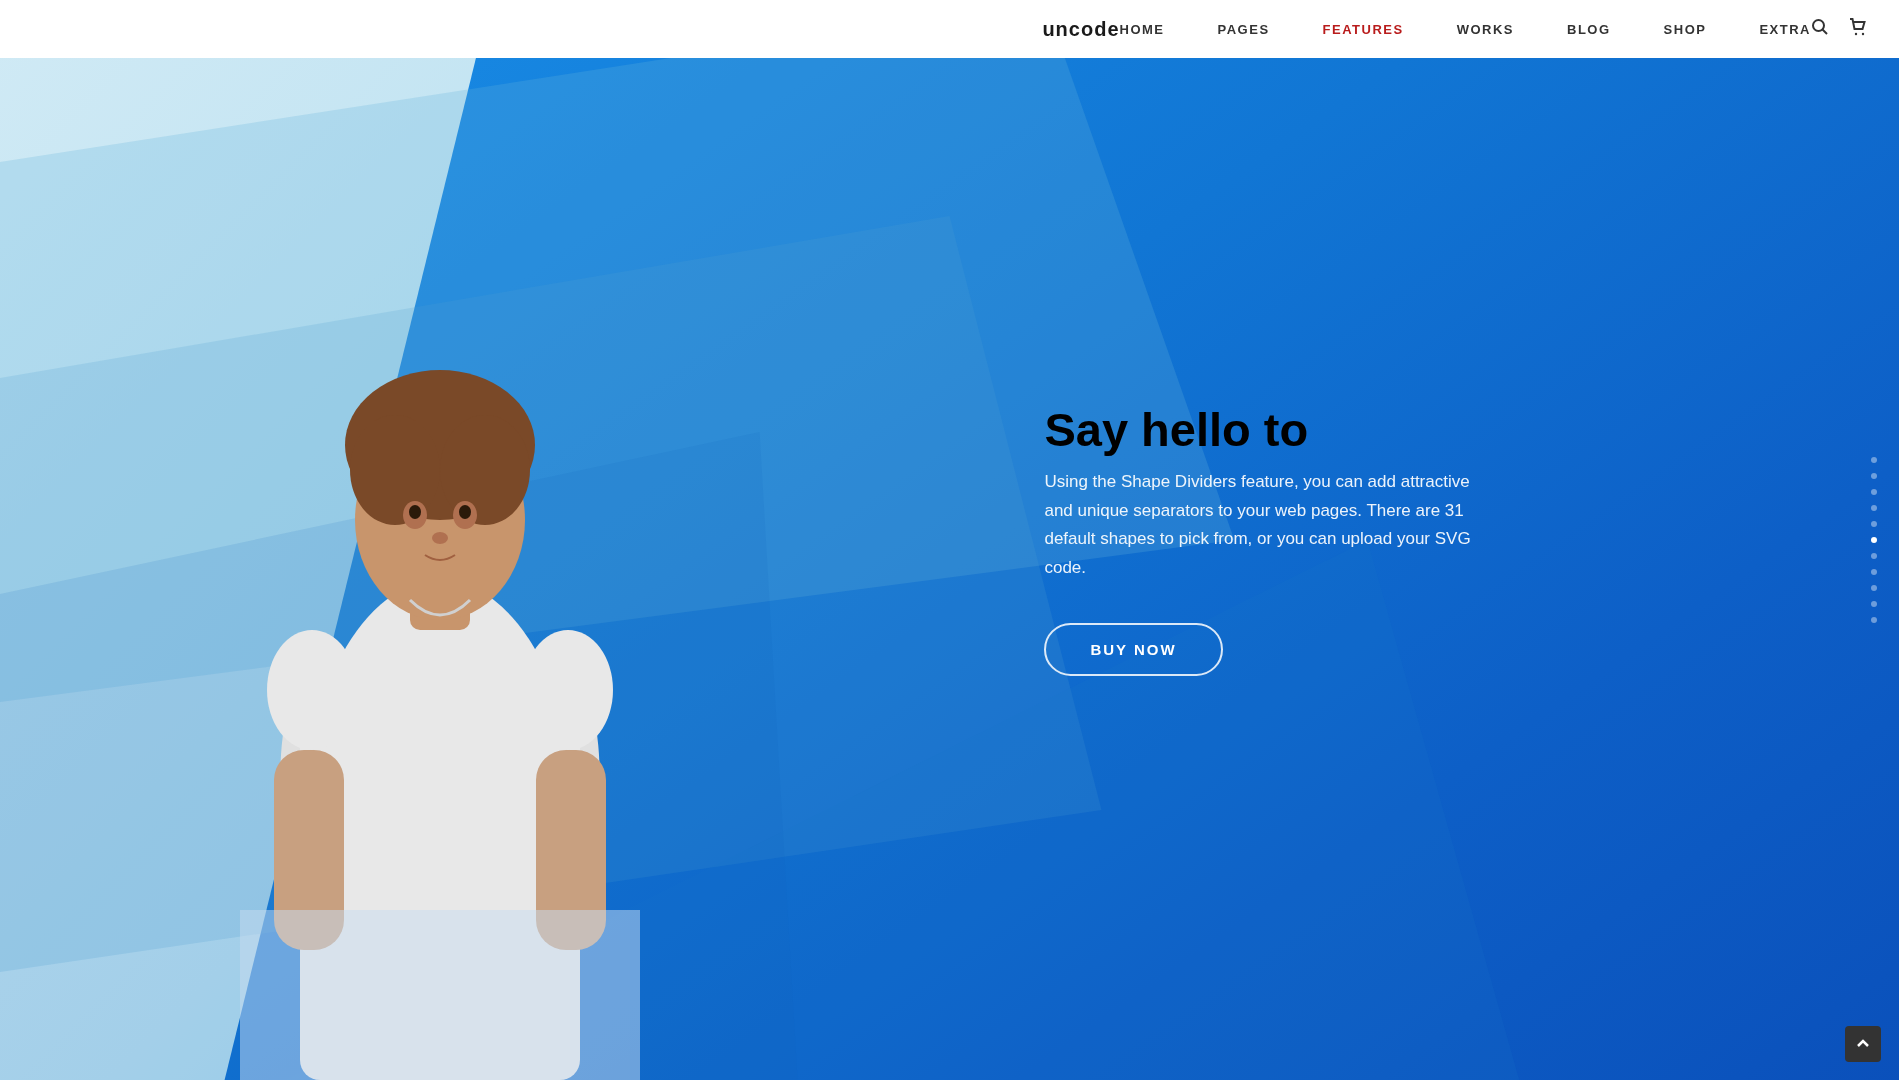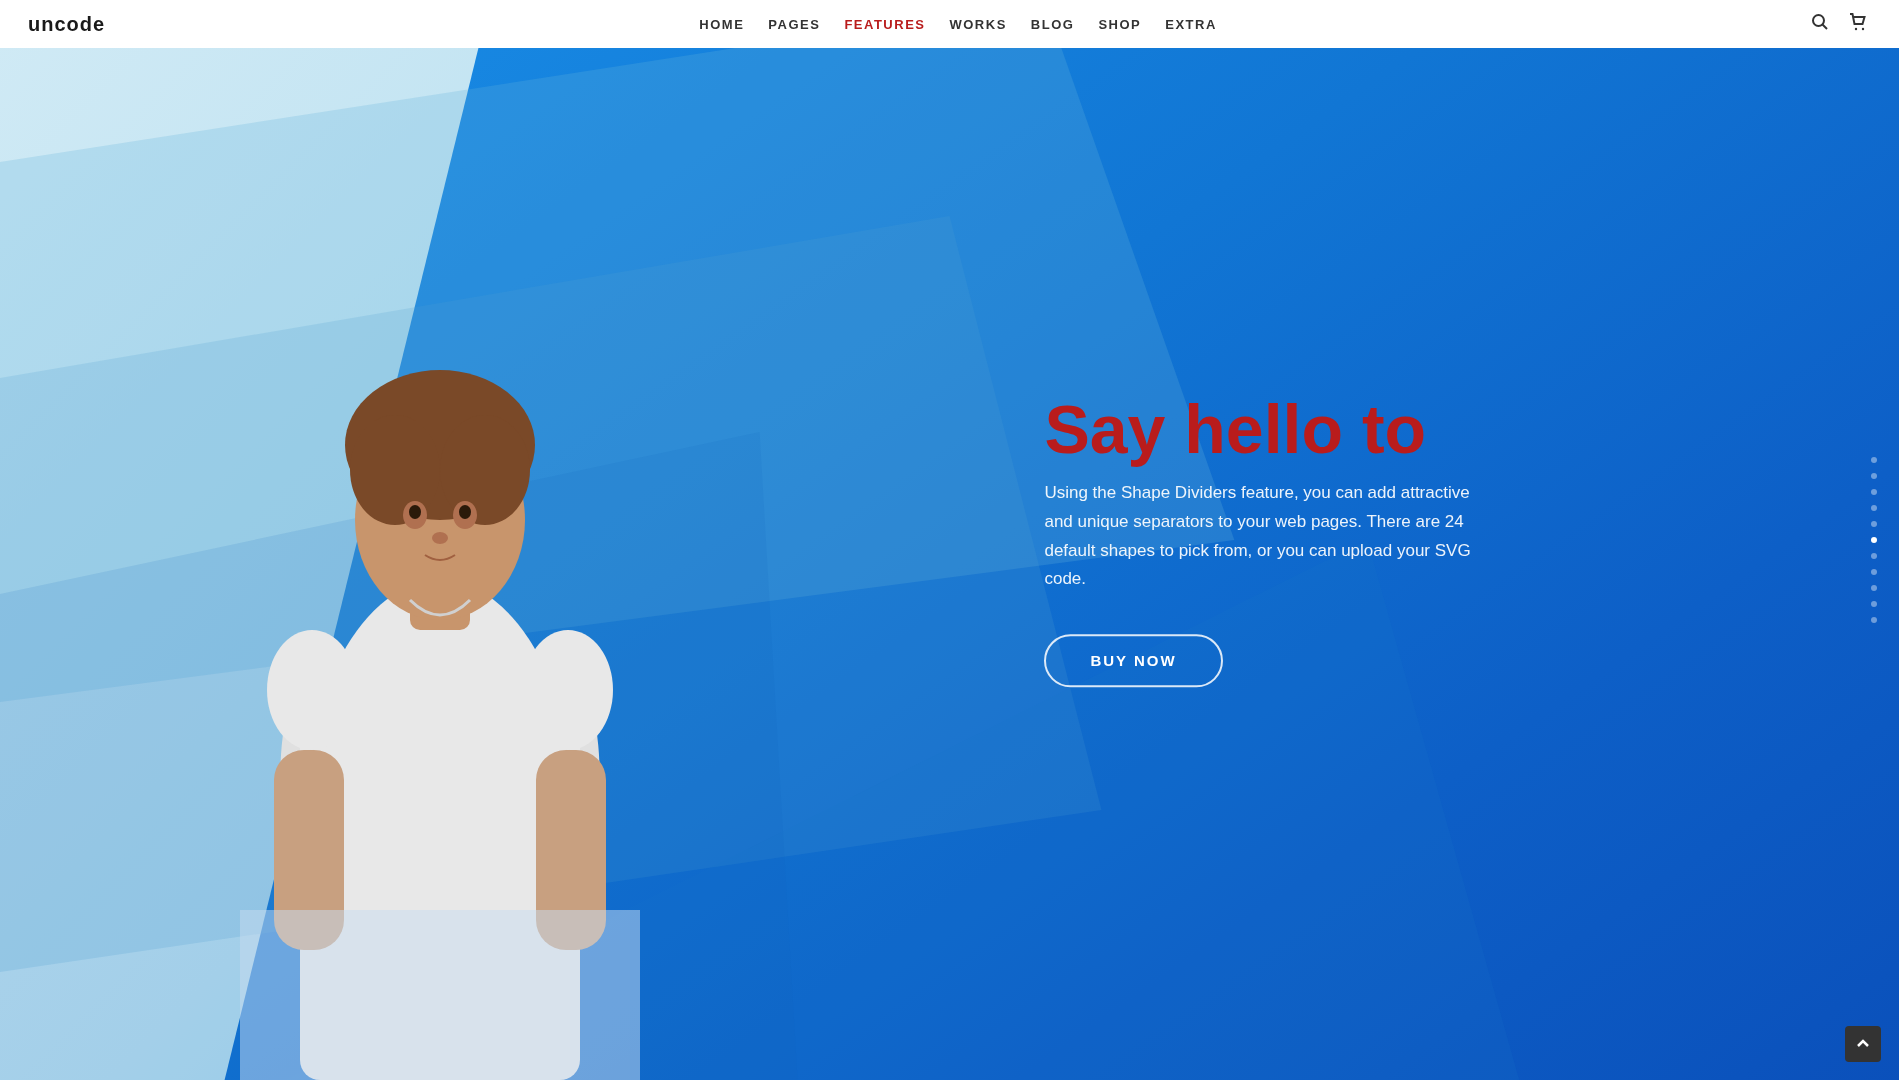--- a/index.html
+++ b/index.html
@@ -2,38 +2,38 @@
 <html><head>
   <meta charset="utf-8">
   <style>
     * { margin: 0; padding: 0; box-sizing: border-box; }
     body { font-family: 'Helvetica Neue', Arial, sans-serif; width: 1899px; height: 1080px; overflow: hidden; }
 
     
     .navbar {
       position: absolute;
       top: 0; left: 0; right: 0;
-      height: 48px;
+      height: 58px;
       background: #fff;
       display: flex;
       align-items: center;
-      justify-content: space-between;
+      justify-content: flex-end;
       padding: 0 32px 0 28px;
       z-index: 100;
     }
     .navbar-logo {
       font-size: 20px;
       font-weight: 700;
       letter-spacing: 1px;
       color: #1a1a1a;
     }
     .navbar-nav {
       display: flex;
       align-items: center;
-      gap: 24px;
+      gap: 53px;
     }
     .nav-item {
       font-size: 13px;
       font-weight: 600;
       letter-spacing: 1.5px;
       text-transform: uppercase;
       color: #333;
       cursor: pointer;
       text-decoration: none;
     }
@@ -119,25 +119,25 @@
     .hero-content {
       position: absolute;
       top: 50%;
       left: 55%;
       transform: translateY(-50%);
       color: #fff;
       max-width: 520px;
     }
 
     .hero-title {
-      font-size: 68px;
+      font-size: 47px;
       font-weight: 800;
       line-height: 1.1;
       margin-bottom: 12px;
-      color: #b91c1c;
+      color: #000000;
     }
 
     .hero-description {
       font-size: 17px;
       line-height: 1.7;
       color: rgba(255,255,255,0.92);
       margin-bottom: 40px;
       max-width: 430px;
     }
 
@@ -246,21 +246,21 @@
       <rect x="296" y="490" width="70" height="200" fill="#c8a080" rx="30"></rect>
 
       <rect x="0" y="650" width="400" height="170" fill="rgba(200,220,240,0.5)" rx="0"></rect>
     </svg>
   </div>
 
   <div class="hero-content">
     <h1 class="hero-title">
       <span>Say hello to</span><br>
     </h1>
-    <p class="hero-description">Using the Shape Dividers feature, you can add attractive and unique separators to your web pages. There are 24 default shapes to pick from, or you can upload your SVG code.</p>
+    <p class="hero-description">Using the Shape Dividers feature, you can add attractive and unique separators to your web pages. There are 31 default shapes to pick from, or you can upload your SVG code.</p>
     <button class="buy-now-btn">BUY NOW</button>
   </div>
 
   <div class="scroll-dots">
     <div class="scroll-dot"></div>
     <div class="scroll-dot"></div>
     <div class="scroll-dot"></div>
     <div class="scroll-dot"></div>
     <div class="scroll-dot"></div>
     <div class="scroll-dot active"></div>

